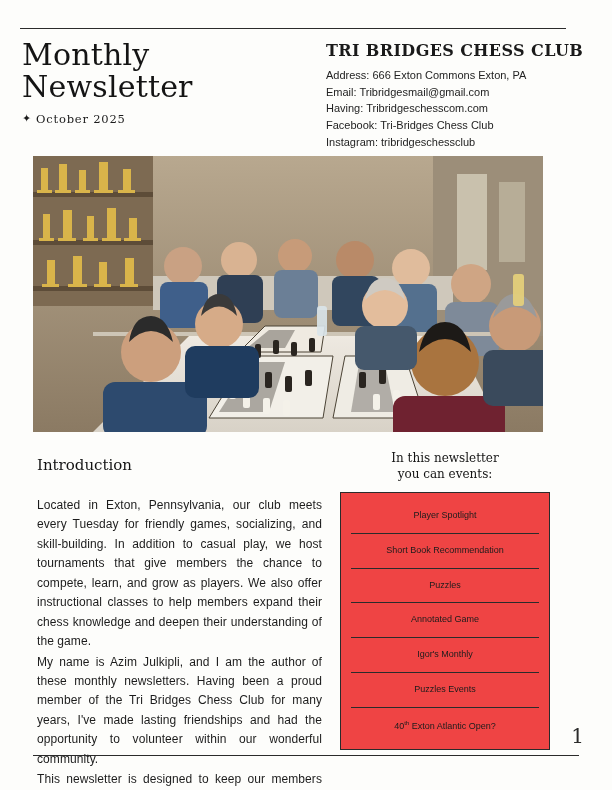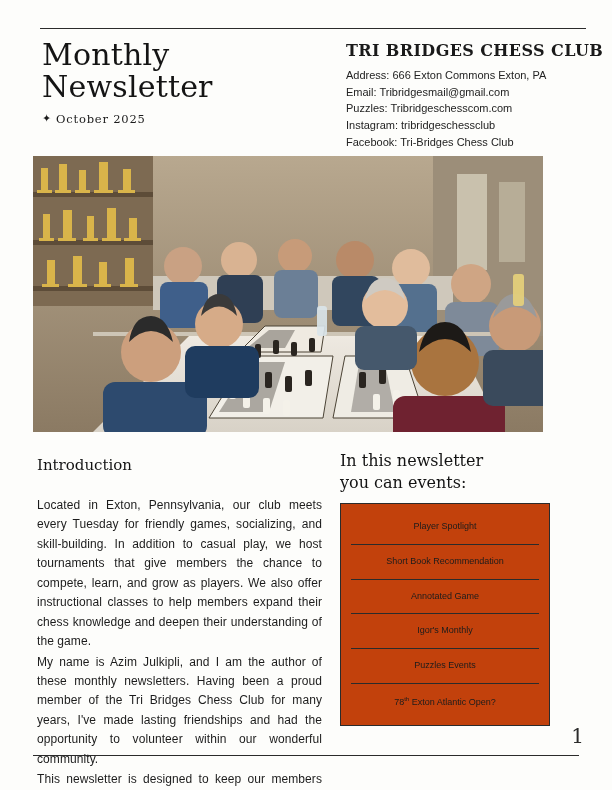--- a/index.html
+++ b/index.html
@@ -17,21 +17,21 @@
   .page {
     position: relative;
     width: 612px;
     height: 790px;
     background: #fdfdfb;
     box-sizing: border-box;
   }
   
   .header {
     position: absolute;
-    left: 40px;
+    left: 20px;
     top: 28px;
     width: 546px;
     border-top: 1.5px solid #2b2b2b;
     padding-top: 10px;
     display: flex;
     justify-content: space-between;
     align-items: flex-start;
   }
   .masthead {
     width: 290px;
@@ -121,29 +121,30 @@
     color: #1c1c1c;
     margin: 0 0 1px 0;
     letter-spacing: 0.08px;
   }
   .col-right {
     width: 210px;
     padding-top: 0px;
   }
   .toc-heading {
     font-family: "DejaVu Serif", serif;
-    font-size: 16px;
+    font-size: 12px;
+    text-align: center;
     line-height: 1.35;
     color: #141414;
     margin: 0 0 10px 0;
   }
   .toc-box {
     border: 1px solid #2b2b2b;
     padding: 6px 10px 6px 10px;
-    background: #c2410c;
+    background: #ef4444;
   }
   .toc-item {
     font-size: 9px;
     text-align: center;
     color: #1c1c1c;
     padding: 11px 2px 11px 2px;
     border-bottom: 0.8px solid #2b2b2b;
     line-height: 1.3;
   }
   .toc-item:last-child {
@@ -182,23 +183,23 @@
       <div class="date-row">
         <span class="star">✦</span>
         <span>October 2025</span>
       </div>
     </div>
     <div class="club-block">
       <div class="club-name">TRI BRIDGES CHESS CLUB</div>
       <div class="club-contact">
         <div>Address: 666 Exton Commons Exton, PA</div>
         <div>Email: Tribridgesmail@gmail.com</div>
-        <div>Puzzles: Tribridgeschesscom.com</div>
+        <div>Having: Tribridgeschesscom.com</div>
+        <div>Facebook: Tri-Bridges Chess Club</div>
         <div>Instagram: tribridgeschessclub</div>
-        <div>Facebook: Tri-Bridges Chess Club</div>
       </div>
     </div>
   </div>
 
   <div class="hero">
     <svg width="510" height="276" viewBox="0 0 510 276" xmlns="http://www.w3.org/2000/svg" aria-hidden="true">
       <defs>
         <linearGradient id="wallg" x1="0" y1="0" x2="0" y2="1">
           <stop offset="0%" stop-color="#b8a88f"></stop>
           <stop offset="100%" stop-color="#8b7a63"></stop>
@@ -341,24 +342,25 @@
     </div>
 
     <div class="col-right">
       <div class="toc-heading">
         <div>In this newsletter</div>
         <div>you can events:</div>
       </div>
       <div class="toc-box">
         <div class="toc-item">Player Spotlight</div>
         <div class="toc-item">Short Book Recommendation</div>
+        <div class="toc-item">Puzzles</div>
         <div class="toc-item">Annotated Game</div>
         <div class="toc-item">Igor's Monthly</div>
         <div class="toc-item">Puzzles Events</div>
-        <div class="toc-item"><span>78</span><sup>th</sup><span> Exton Atlantic Open?</span></div>
+        <div class="toc-item"><span>40</span><sup>th</sup><span> Exton Atlantic Open?</span></div>
       </div>
     </div>
   </div>
 
   <div class="footer-rule"></div>
   <div class="page-number">1</div>
 
 </div>
 
 </body></html>

